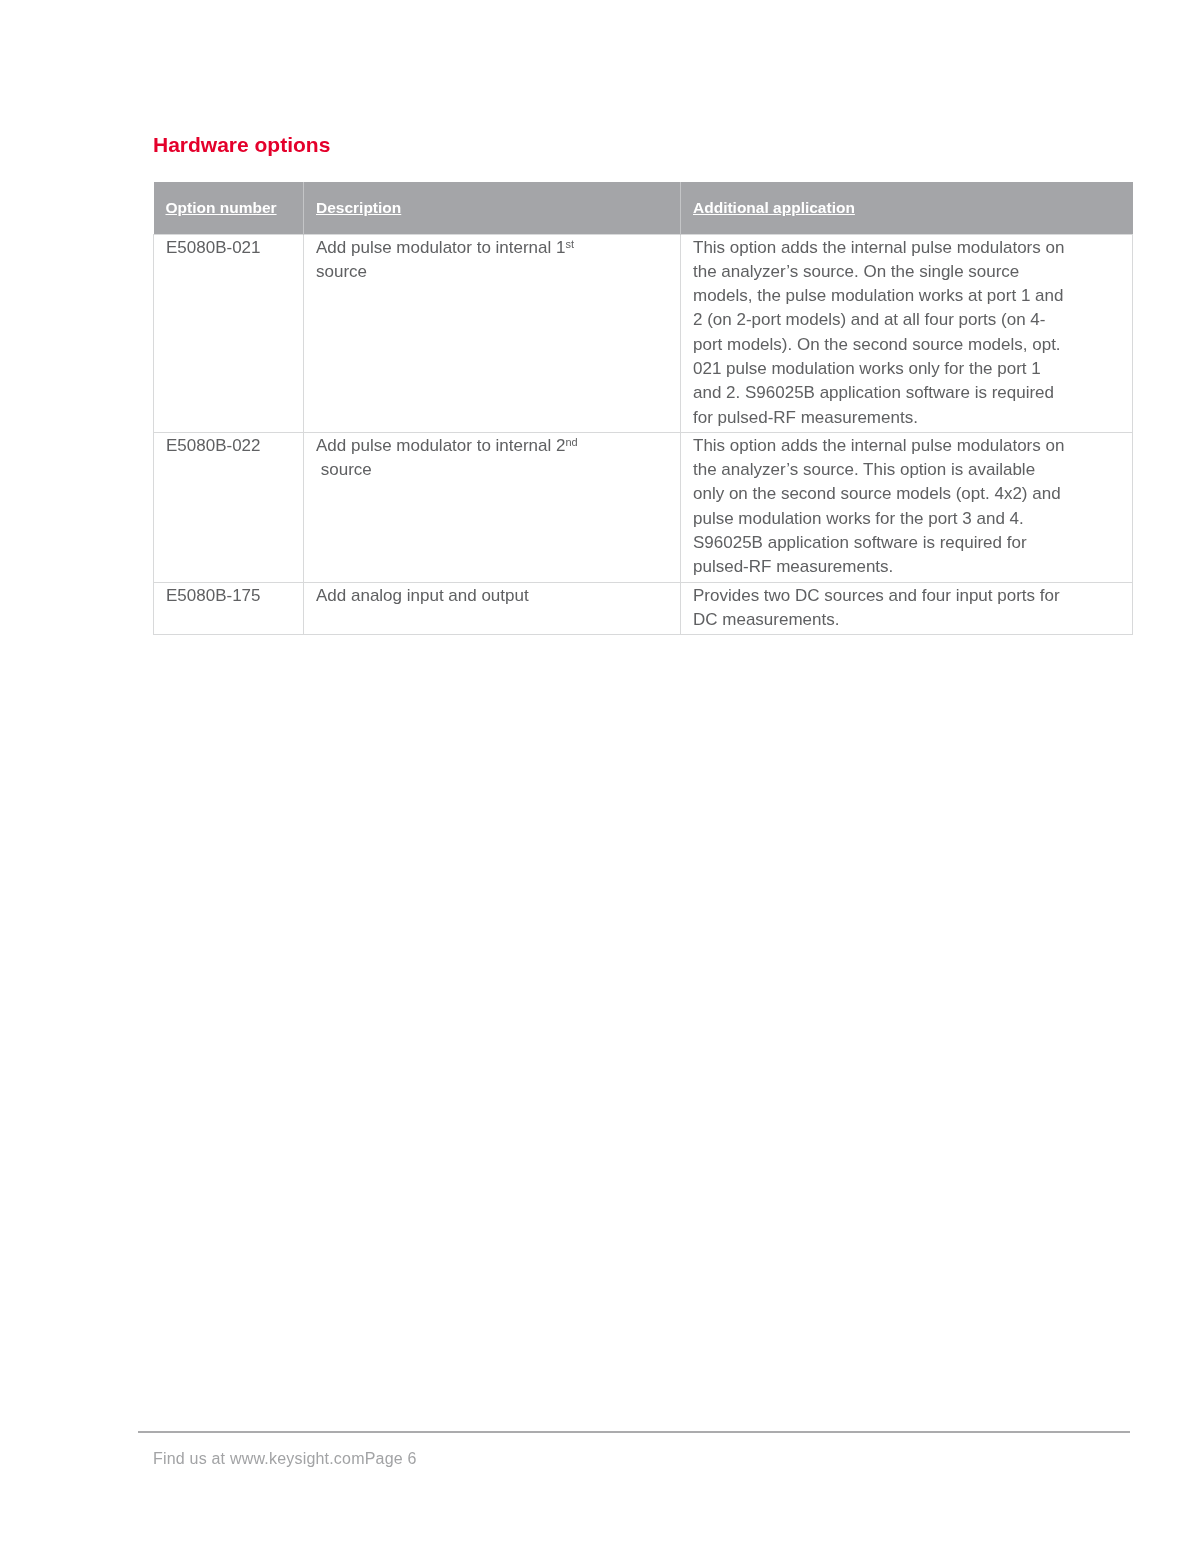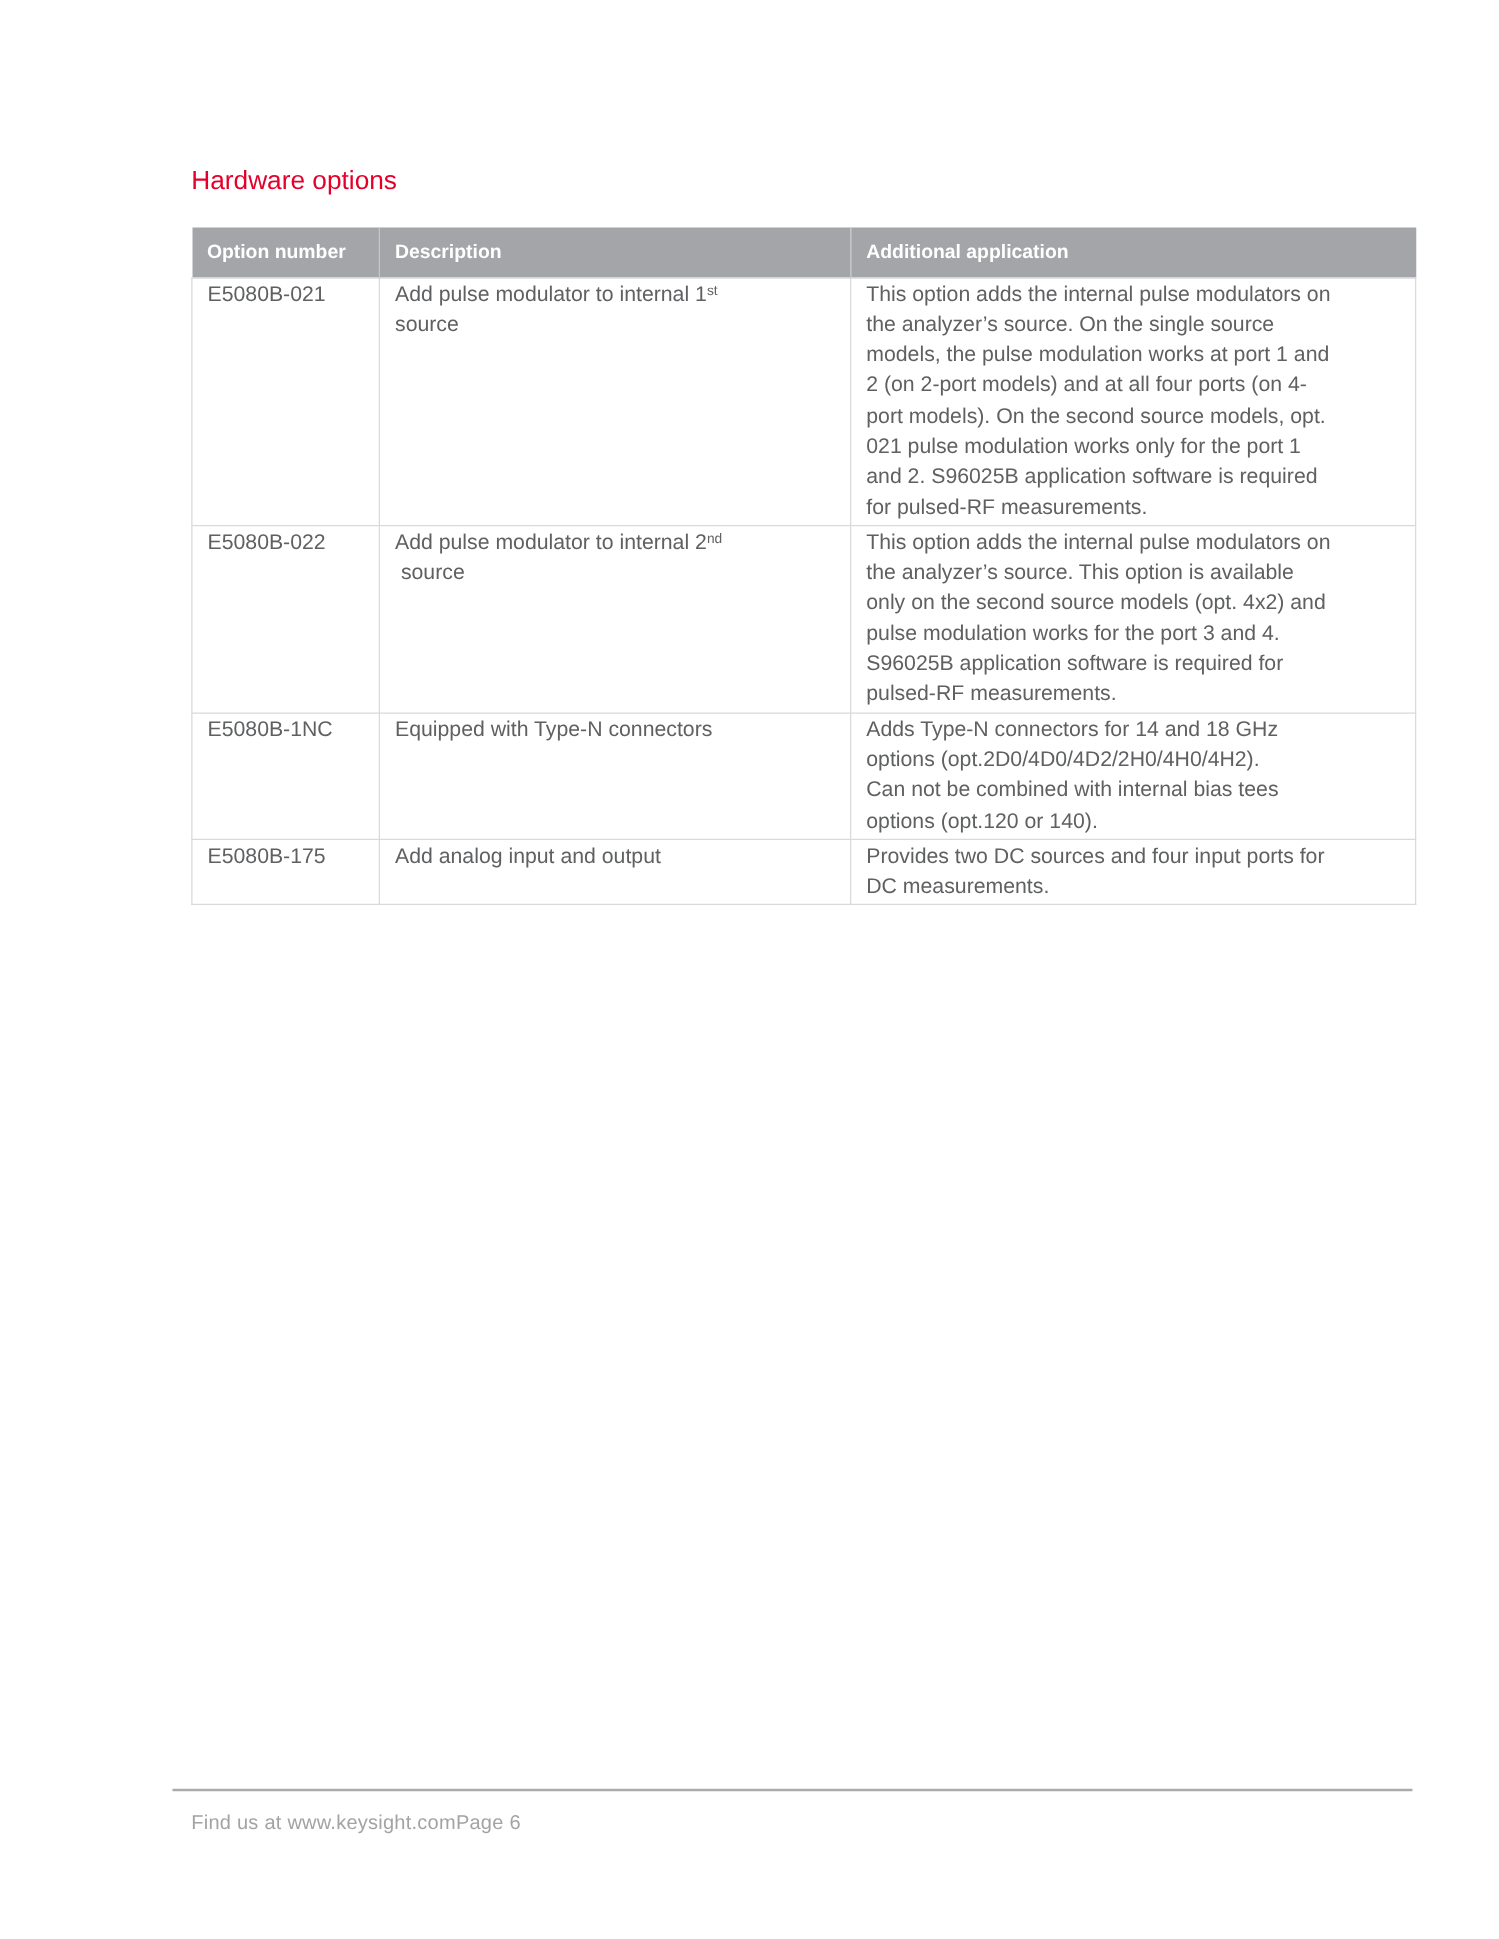--- a/index.html
+++ b/index.html
@@ -20,44 +20,45 @@
     font-family:"Liberation Sans", sans-serif;
     overflow:hidden;
   }
   .title{
     position:absolute;
     left:153px;
     top:134px;
     margin:0;
     font-size:21px;
     line-height:22px;
-    font-weight:400;
+    font-weight:700;
     color:var(--red);
   }
   .options-table{
     position:absolute;
     left:153px;
     top:182px;
     width:979px;
     border-collapse:collapse;
     table-layout:fixed;
   }
   col.c1{width:150px}
   col.c2{width:377px}
   col.c3{width:452px}
   .options-table th{
     background:var(--header-bg);
     color:#ffffff;
     font-size:15.5px;
     font-weight:700;
     text-align:left;
-    height:40px;
+    height:52px;
     padding:0 12px;
     vertical-align:middle;
     box-sizing:border-box;
+    text-decoration:underline;
   }
   .options-table th + th{
     border-left:1px solid var(--header-divider);
   }
   .options-table td{
     border:1px solid var(--border);
     color:var(--text);
     font-size:17px;
     line-height:24.3px;
     vertical-align:top;
@@ -134,28 +135,20 @@
     <td>Add pulse modulator to internal 2<sup>nd</sup>
  source</td>
     <td>This option adds the internal pulse modulators on
 the analyzer’s source. This option is available
 only on the second source models (opt. 4x2) and
 pulse modulation works for the port 3 and 4.
 S96025B application software is required for
 pulsed-RF measurements.</td>
   </tr>
         <tr>
-    <td>E5080B-1NC</td>
-    <td>Equipped with Type-N connectors</td>
-    <td>Adds Type-N connectors for 14 and 18 GHz
-options (opt.2D0/4D0/4D2/2H0/4H0/4H2).
-Can not be combined with internal bias tees
-options (opt.120 or 140).</td>
-  </tr>
-        <tr>
     <td>E5080B-175</td>
     <td>Add analog input and output</td>
     <td>Provides two DC sources and four input ports for
 DC measurements.</td>
   </tr>
       </tbody>
   </table>
 
   <div class="footer-rule"></div>
 

